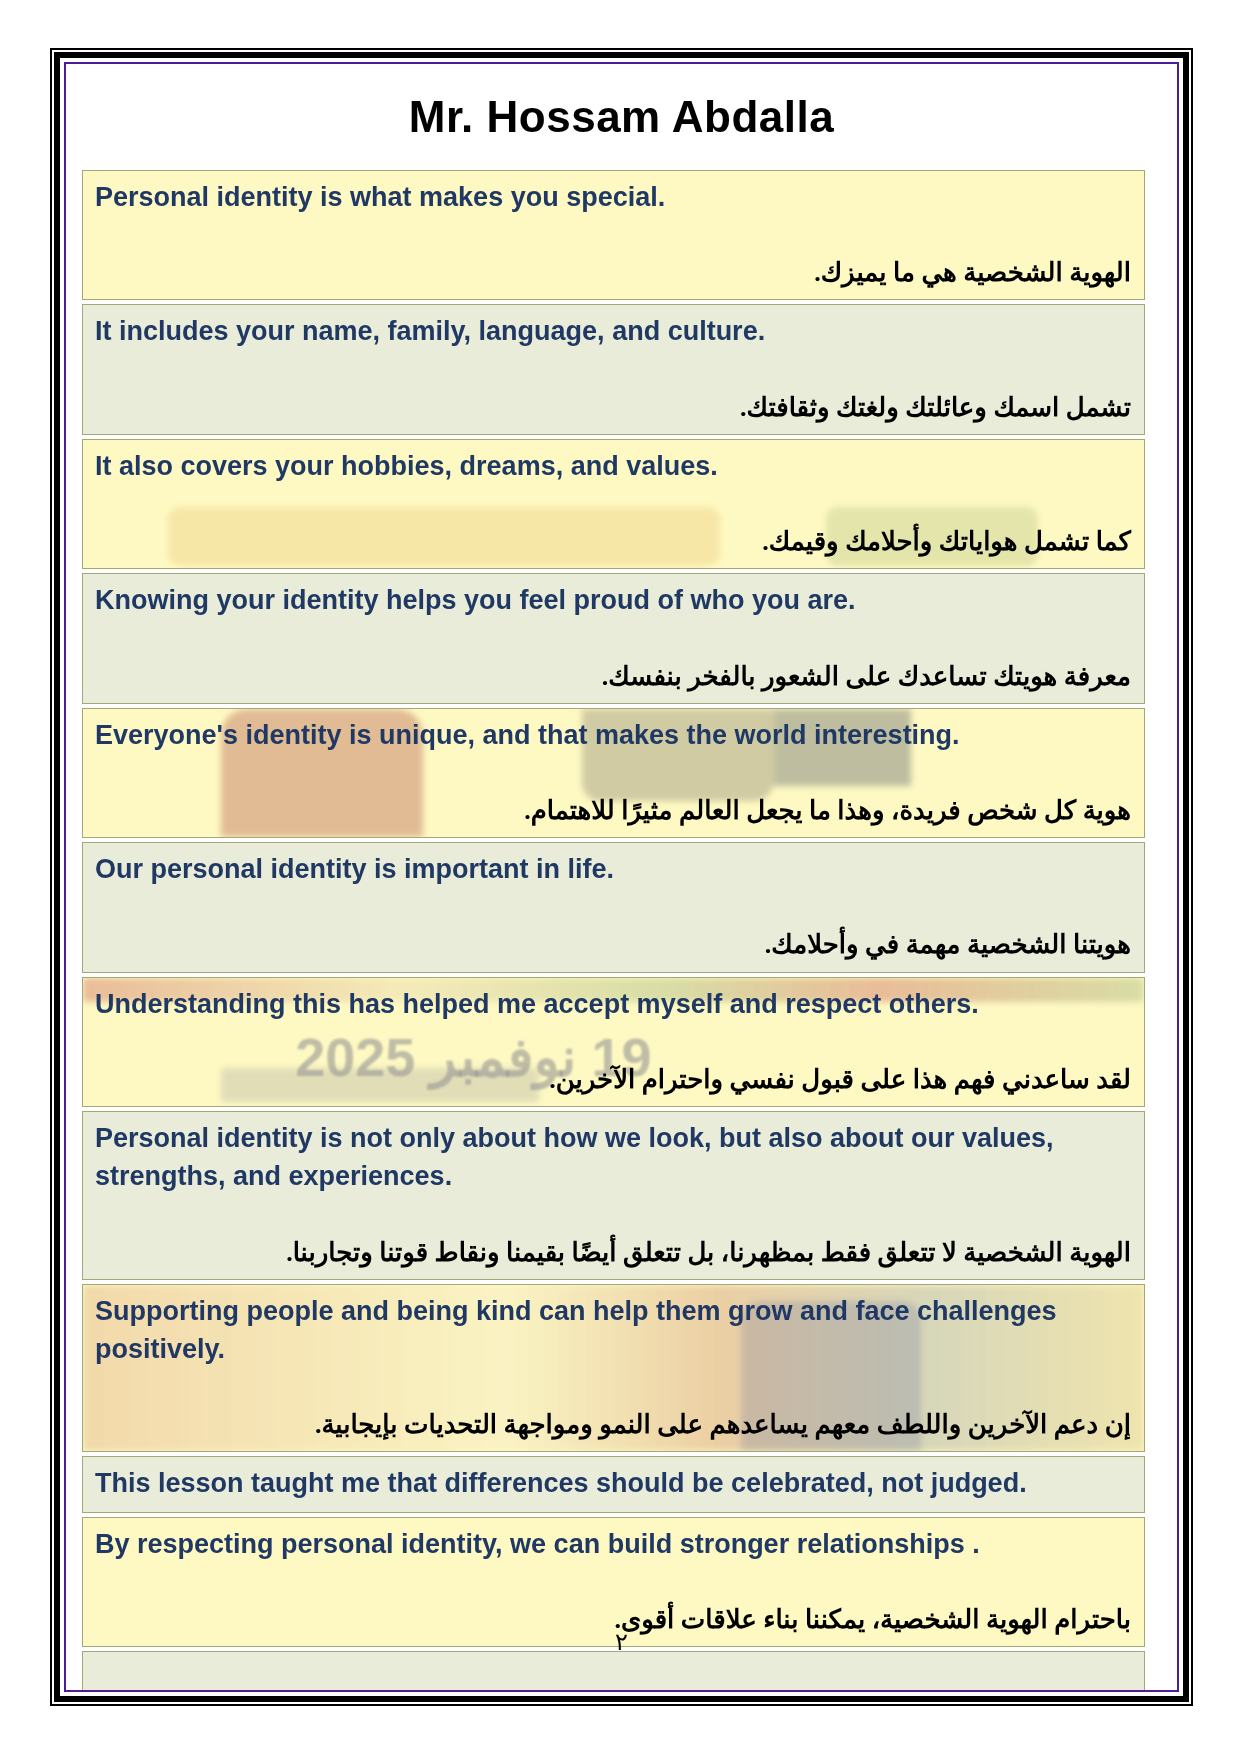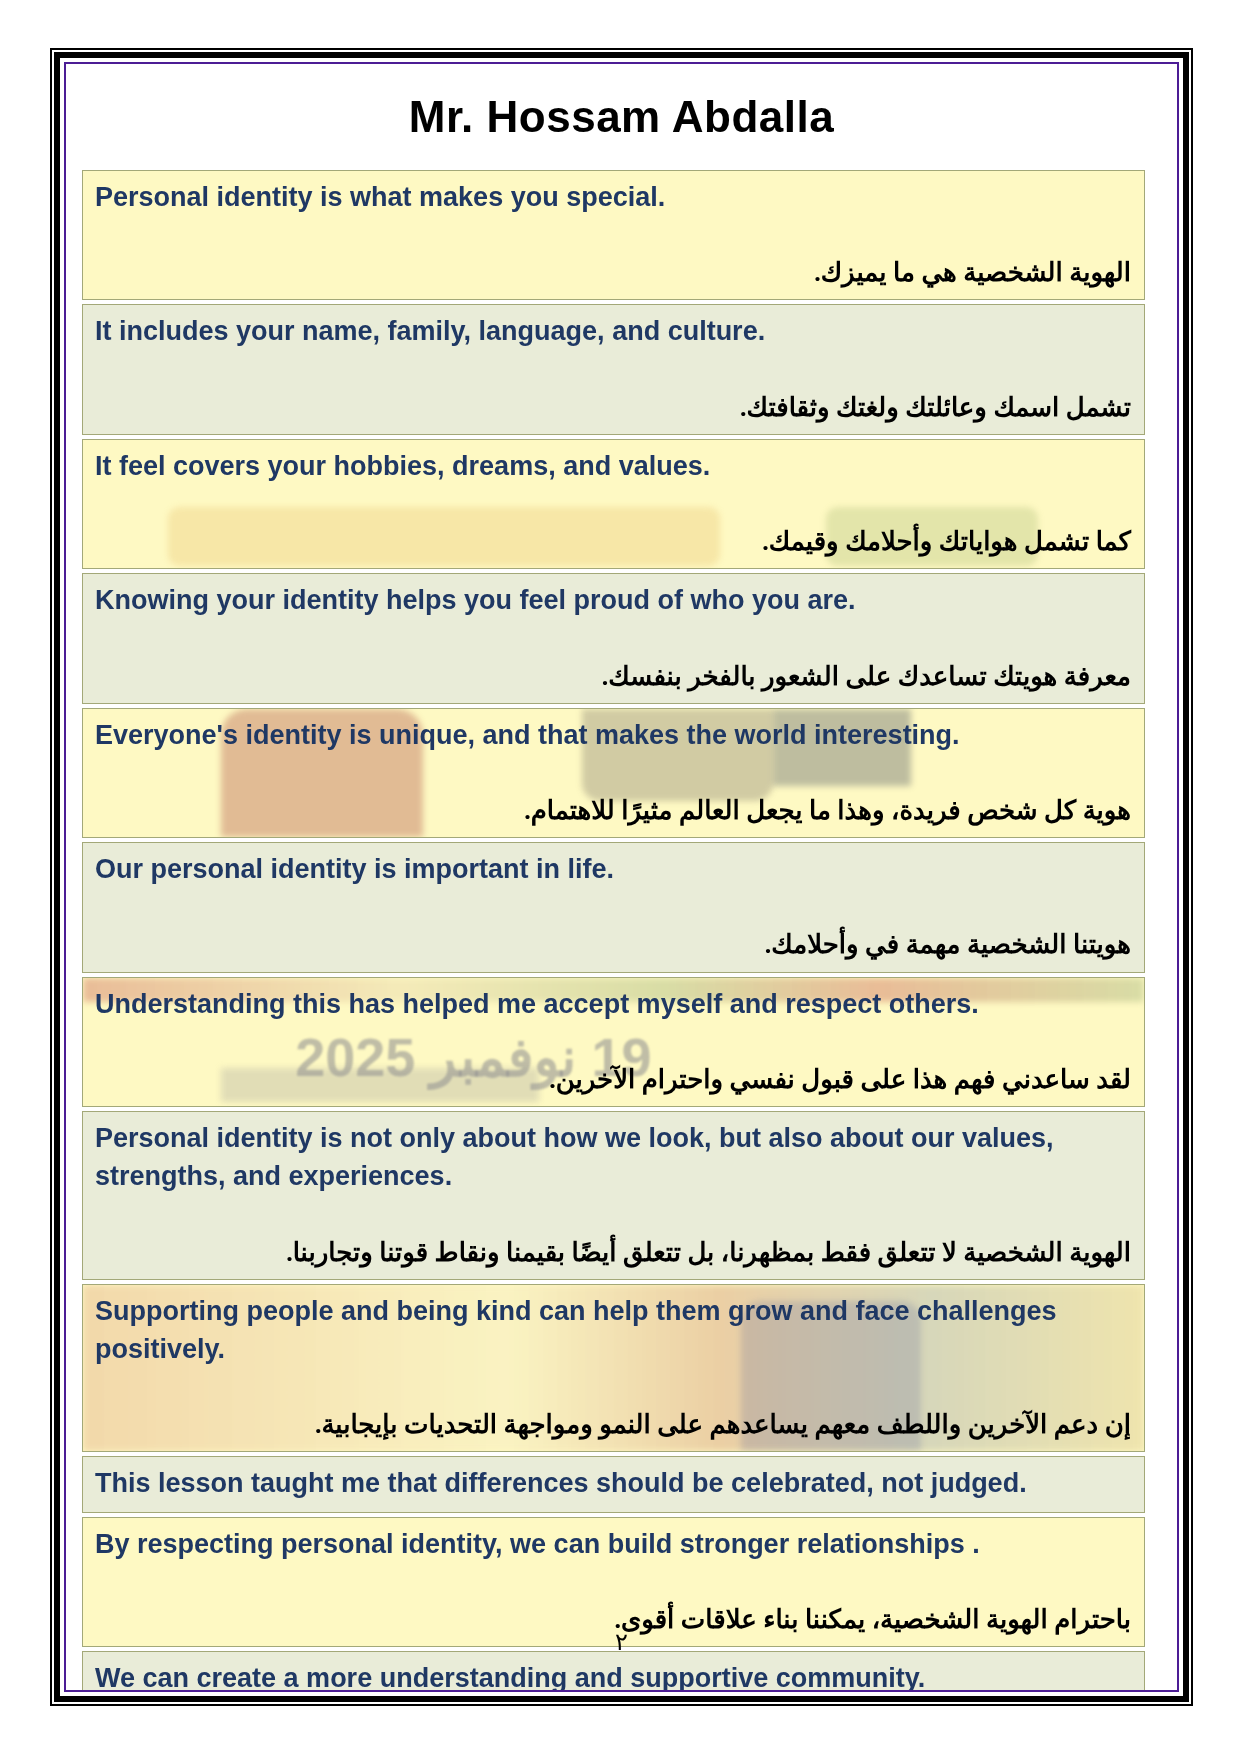--- a/index.html
+++ b/index.html
@@ -90,21 +90,21 @@
       </div>
 
       <div class="row green">
         <div class="en">It includes your name, family, language, and culture.</div>
         <div class="ar">تشمل اسمك وعائلتك ولغتك وثقافتك.</div>
       </div>
 
       <div class="row">
         <i class="wm" style="left:8%;top:52%;width:52%;height:46%;background:rgba(225,170,70,.22);border-radius:12px;"></i>
         <i class="wm" style="left:70%;top:52%;width:20%;height:46%;background:rgba(120,150,70,.2);border-radius:12px;"></i>
-        <div class="en">It feel covers your hobbies, dreams, and values.</div>
+        <div class="en">It also covers your hobbies, dreams, and values.</div>
         <div class="ar">كما تشمل هواياتك وأحلامك وقيمك.</div>
       </div>
 
       <div class="row green">
         <div class="en">Knowing your identity helps you feel proud of who you are.</div>
         <div class="ar">معرفة هويتك تساعدك على الشعور بالفخر بنفسك.</div>
       </div>
 
       <div class="row">
         <i class="wm" style="left:13%;top:0;width:19%;height:100%;background:rgba(150,30,30,.28);border-radius:26px 26px 0 0;"></i>
@@ -142,21 +142,20 @@
       <div class="row green">
         <div class="en">This lesson taught me that differences should be celebrated, not judged.</div>
       </div>
 
       <div class="row">
         <div class="en">By respecting personal identity, we can build stronger relationships .</div>
         <div class="ar">باحترام الهوية الشخصية، يمكننا بناء علاقات أقوى.</div>
       </div>
 
       <div class="row green last">
-        <div class="en">We can create a more understanding and supportive community.</div>
         <div class="ar">يمكننا خلق مجتمع أكثر تفهمًا ودعمًا.</div>
       </div>
 
     </div>
 
     <div class="pageno">٢</div>
 
   </div>
  </div>
 </div>

